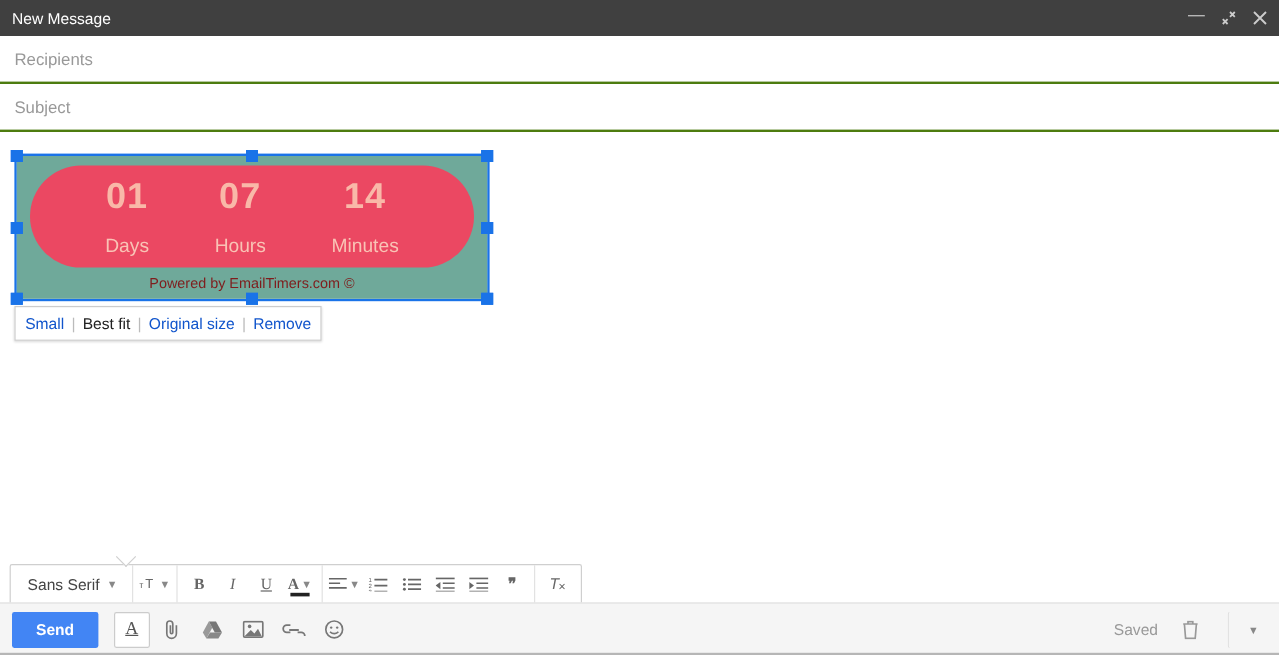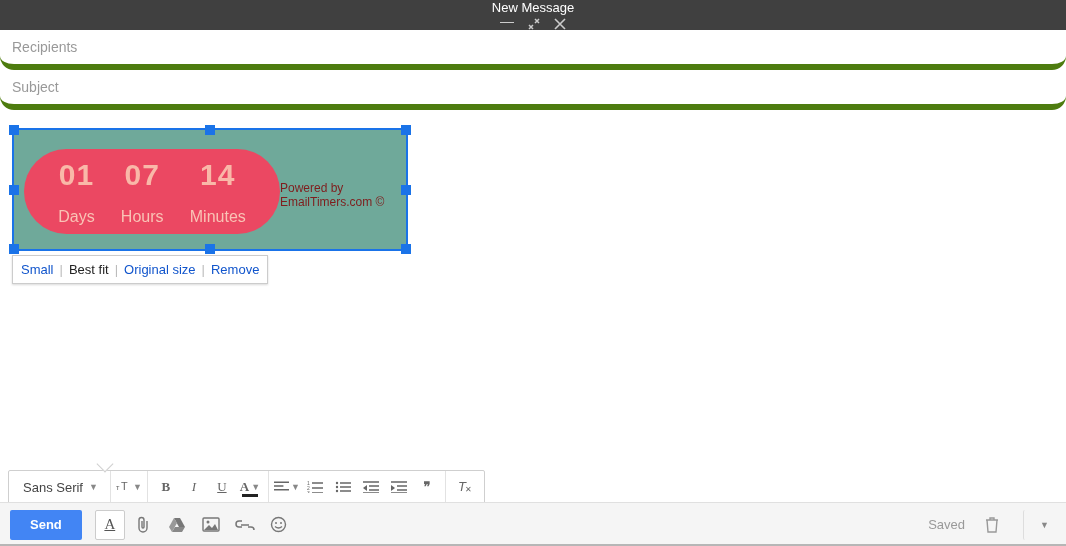--- a/index.html
+++ b/index.html
@@ -14,34 +14,32 @@
   }
   
   .header {
     background: #404040;
     color: #fff;
     height: 30px;
     display: flex;
     align-items: center;
     padding: 0 10px;
     font-size: 13px;
-    flex-direction: column;
   }
   .header-title { flex: 1; font-weight: 500; }
   .header-controls { display: flex; gap: 14px; align-items: center; }
   .header-controls span { color: #ccc; cursor: pointer; font-size: 14px; }
   .minimize { font-size: 18px; line-height: 0; position: relative; top: -3px; }
   
   .field-row {
-    border-bottom: 6px solid #4d7c0f;
+    border-bottom: 2px solid #4d7c0f;
     padding: 0 12px;
     height: 40px;
     display: flex;
     align-items: center;
-    border-radius: 14px;
   }
   .field-row:first-of-type { border-top: none; }
   .field-row input {
     border: none;
     outline: none;
     width: 100%;
     font-size: 14px;
     color: #222;
   }
   .field-row input::placeholder { color: #999; }
@@ -71,21 +69,21 @@
   .h-br { bottom: -5px; right: -5px; }
   .h-tm { top: -5px; left: 50%; margin-left: -5px; }
   .h-bm { bottom: -5px; left: 50%; margin-left: -5px; }
   .h-ml { left: -5px; top: 50%; margin-top: -5px; }
   .h-mr { right: -5px; top: 50%; margin-top: -5px; }
   
   .timer-box {
     width: 100%; height: 100%;
     background: #6fa99a;
     display: flex;
-    flex-direction: row;
+    flex-direction: column;
     align-items: center;
     padding: 8px 10px 4px;
   }
   .pill {
     background: #eb4862;
     width: 370px;
     height: 85px;
     border-radius: 44px;
     display: flex;
     justify-content: space-evenly;

